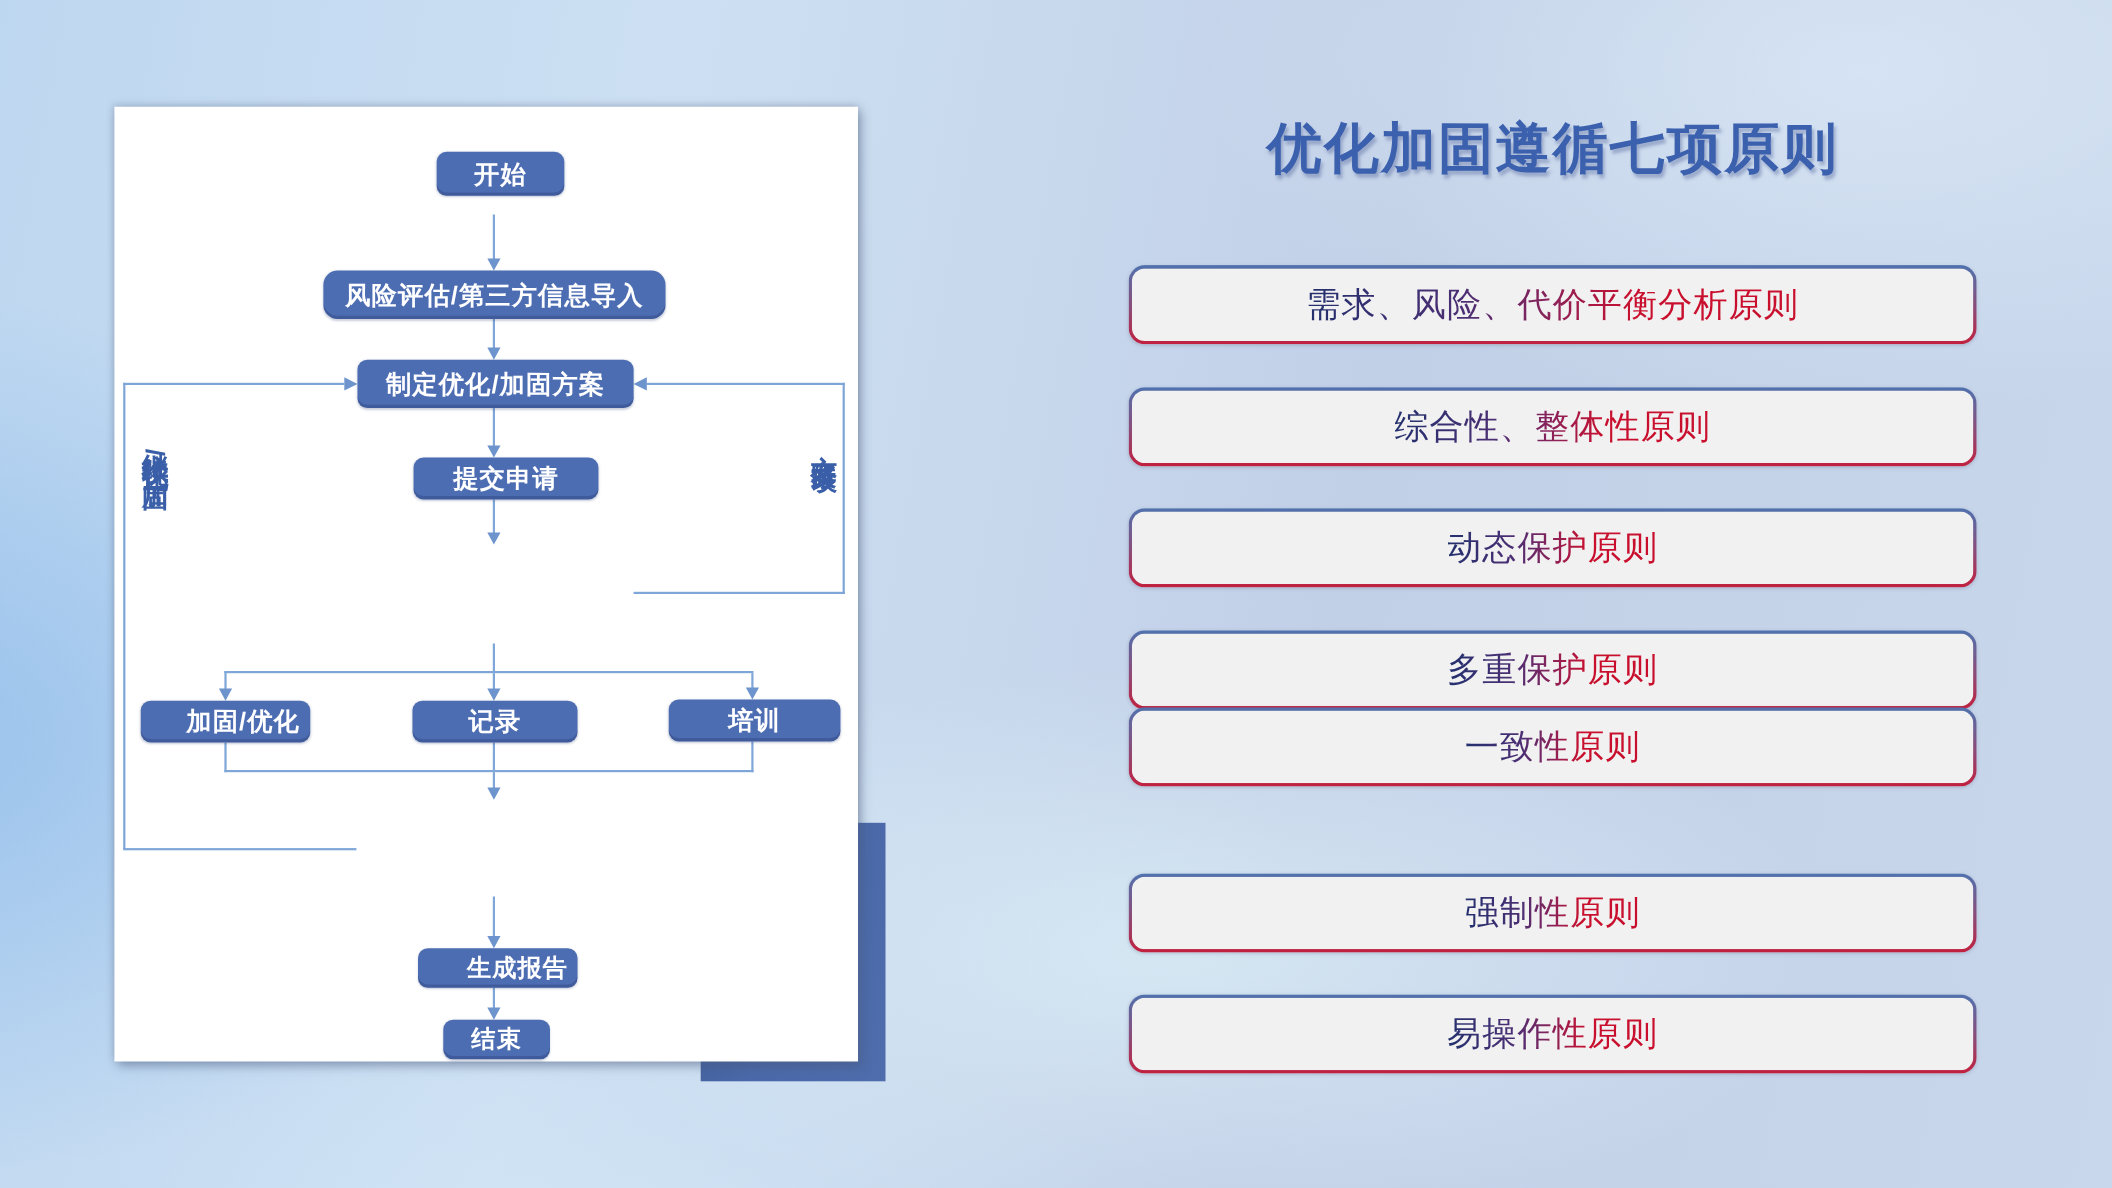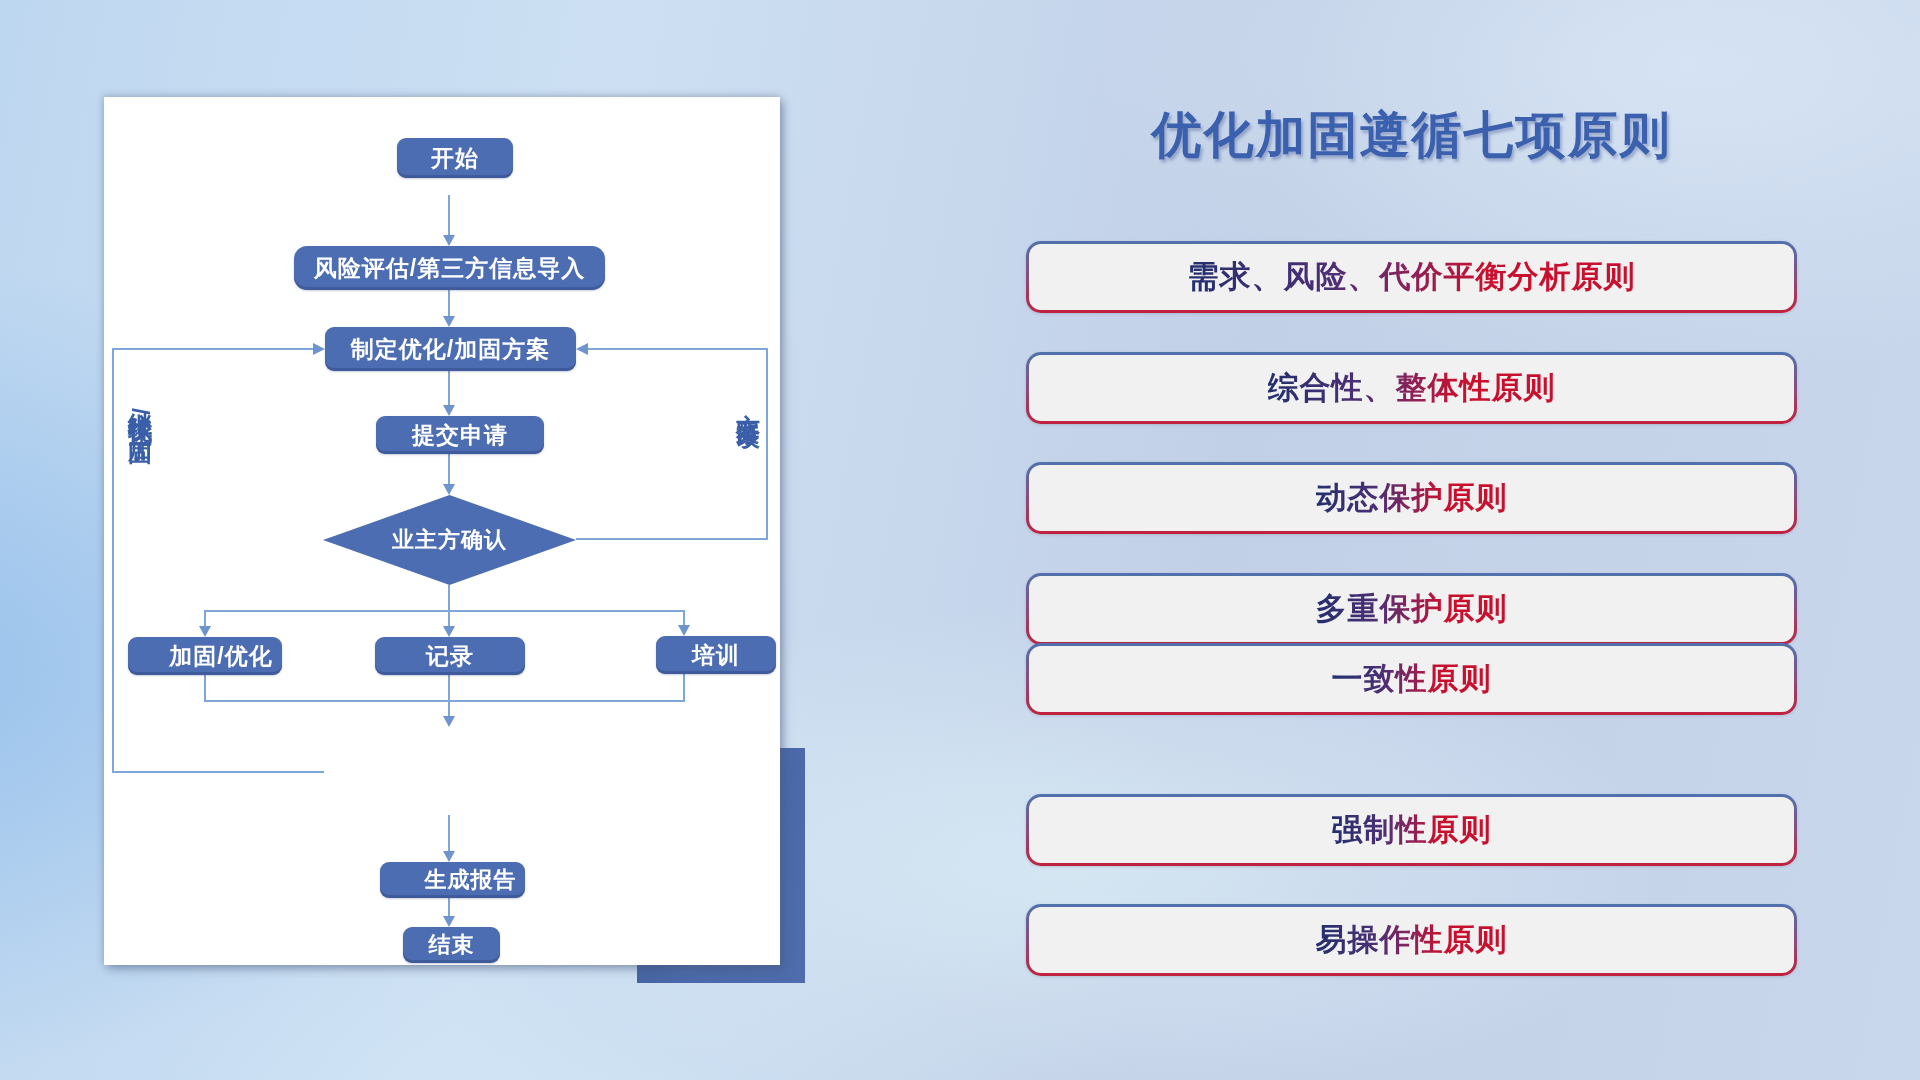--- a/index.html
+++ b/index.html
@@ -67,42 +67,41 @@
   .pbox {
     position:absolute; left:1026px; width:771px; height:72px; z-index:4;
     border:3px solid transparent; border-radius:15px;
     background:
       linear-gradient(#f2f1f1,#f2f1f1) padding-box,
       linear-gradient(180deg,#5072ae 0%, #8c4a77 55%, #c2203e 100%) border-box;
     display:flex; align-items:center; justify-content:center;
     box-shadow:0 1px 3px rgba(90,100,130,0.25);
   }
   .ptext {
-    display:inline-block; font-size:31px; font-weight:700; letter-spacing:1px;
+    display:inline-block; font-size:31px; font-weight:400; letter-spacing:1px;
     background:linear-gradient(90deg,#23306e 0%, #4c2f74 32%, #8c2158 50%, #c8102e 66%);
     -webkit-background-clip:text; background-clip:text; color:transparent;
   }
 </style>
 </head>
 <body>
 
 <div class="stage">
 
   <div class="back-rect"></div>
 
   <div class="card"></div>
 
   <div class="node" style="left:397px; top:138px; width:116px; height:40px;">开始</div>
   <div class="node" style="left:294px; top:246px; width:311px; height:44px;border-radius:13px;">风险评估/第三方信息导入</div>
   <div class="node" style="left:325px; top:327px; width:251px; height:44px;">制定优化/加固方案</div>
   <div class="node" style="left:376px; top:416px; width:168px; height:38px;font-family:Liberation Serif, serif;">提交申请</div>
-  <div class="diamond" style="left:323px; top:495px; width:253px; height:90px;">业主方确认</div>
   <div class="node" style="left:128px; top:637px; width:154px; height:38px;padding-left:32px;">加固/优化</div>
   <div class="node" style="left:375px; top:637px; width:150px; height:38px;">记录</div>
-  <div class="node" style="left:608px; top:636px; width:120px; height:38px;margin-left:48px;">培训</div>
+  <div class="node" style="left:608px; top:636px; width:156px; height:38px;">培训</div>
   <div class="node" style="left:380px; top:862px; width:145px; height:36px; font-size:22px;padding-left:36px;">生成报告</div>
   <div class="node" style="left:403px; top:927px; width:97px; height:36px; font-size:22px;">结束</div>
 
   <div class="vlabel" style="left:124px; top:392px; height:170px;">继续优化/加固</div>
   <div class="vlabel" style="left:732px; top:394px; height:120px;">方案修改</div>
 
   <div class="cline" style="left:448px; top:195px; width:2px; height:44px;"></div>
   <div class="arr down" style="left:443px; top:235px;"></div>
   <div class="cline" style="left:448px; top:290px; width:2px; height:30px;"></div>
   <div class="arr down" style="left:443px; top:316px;"></div>

